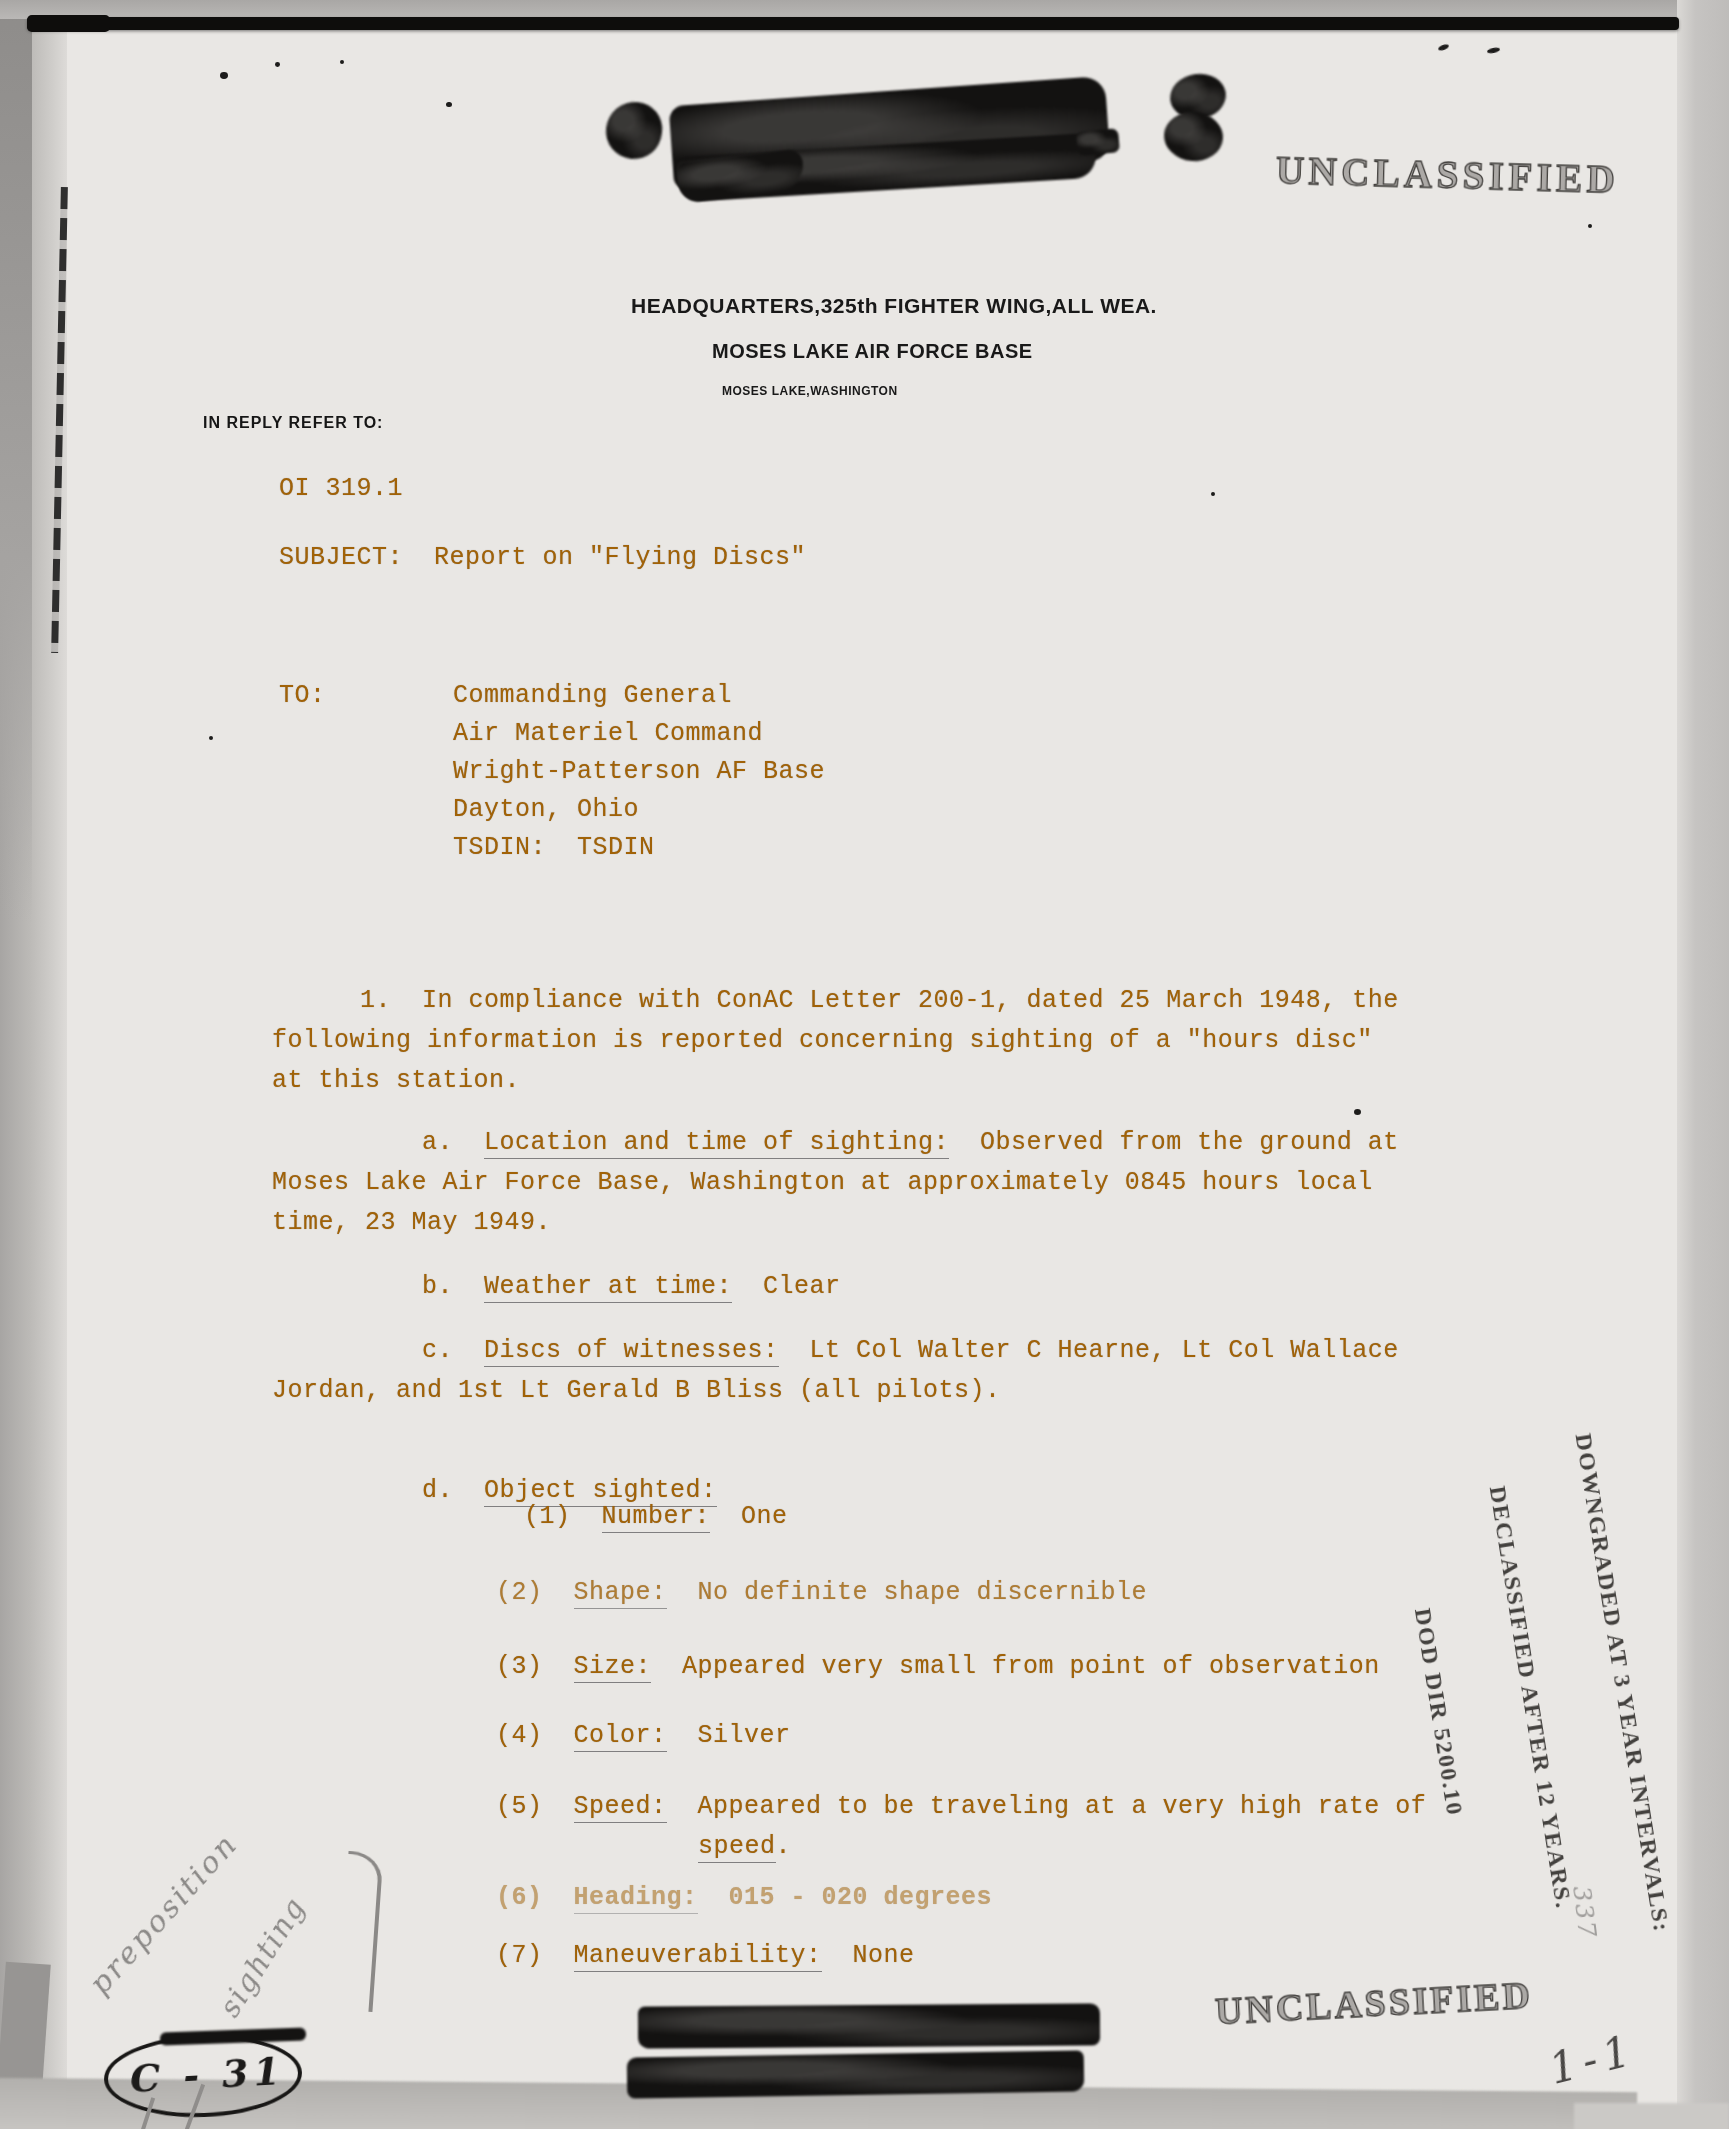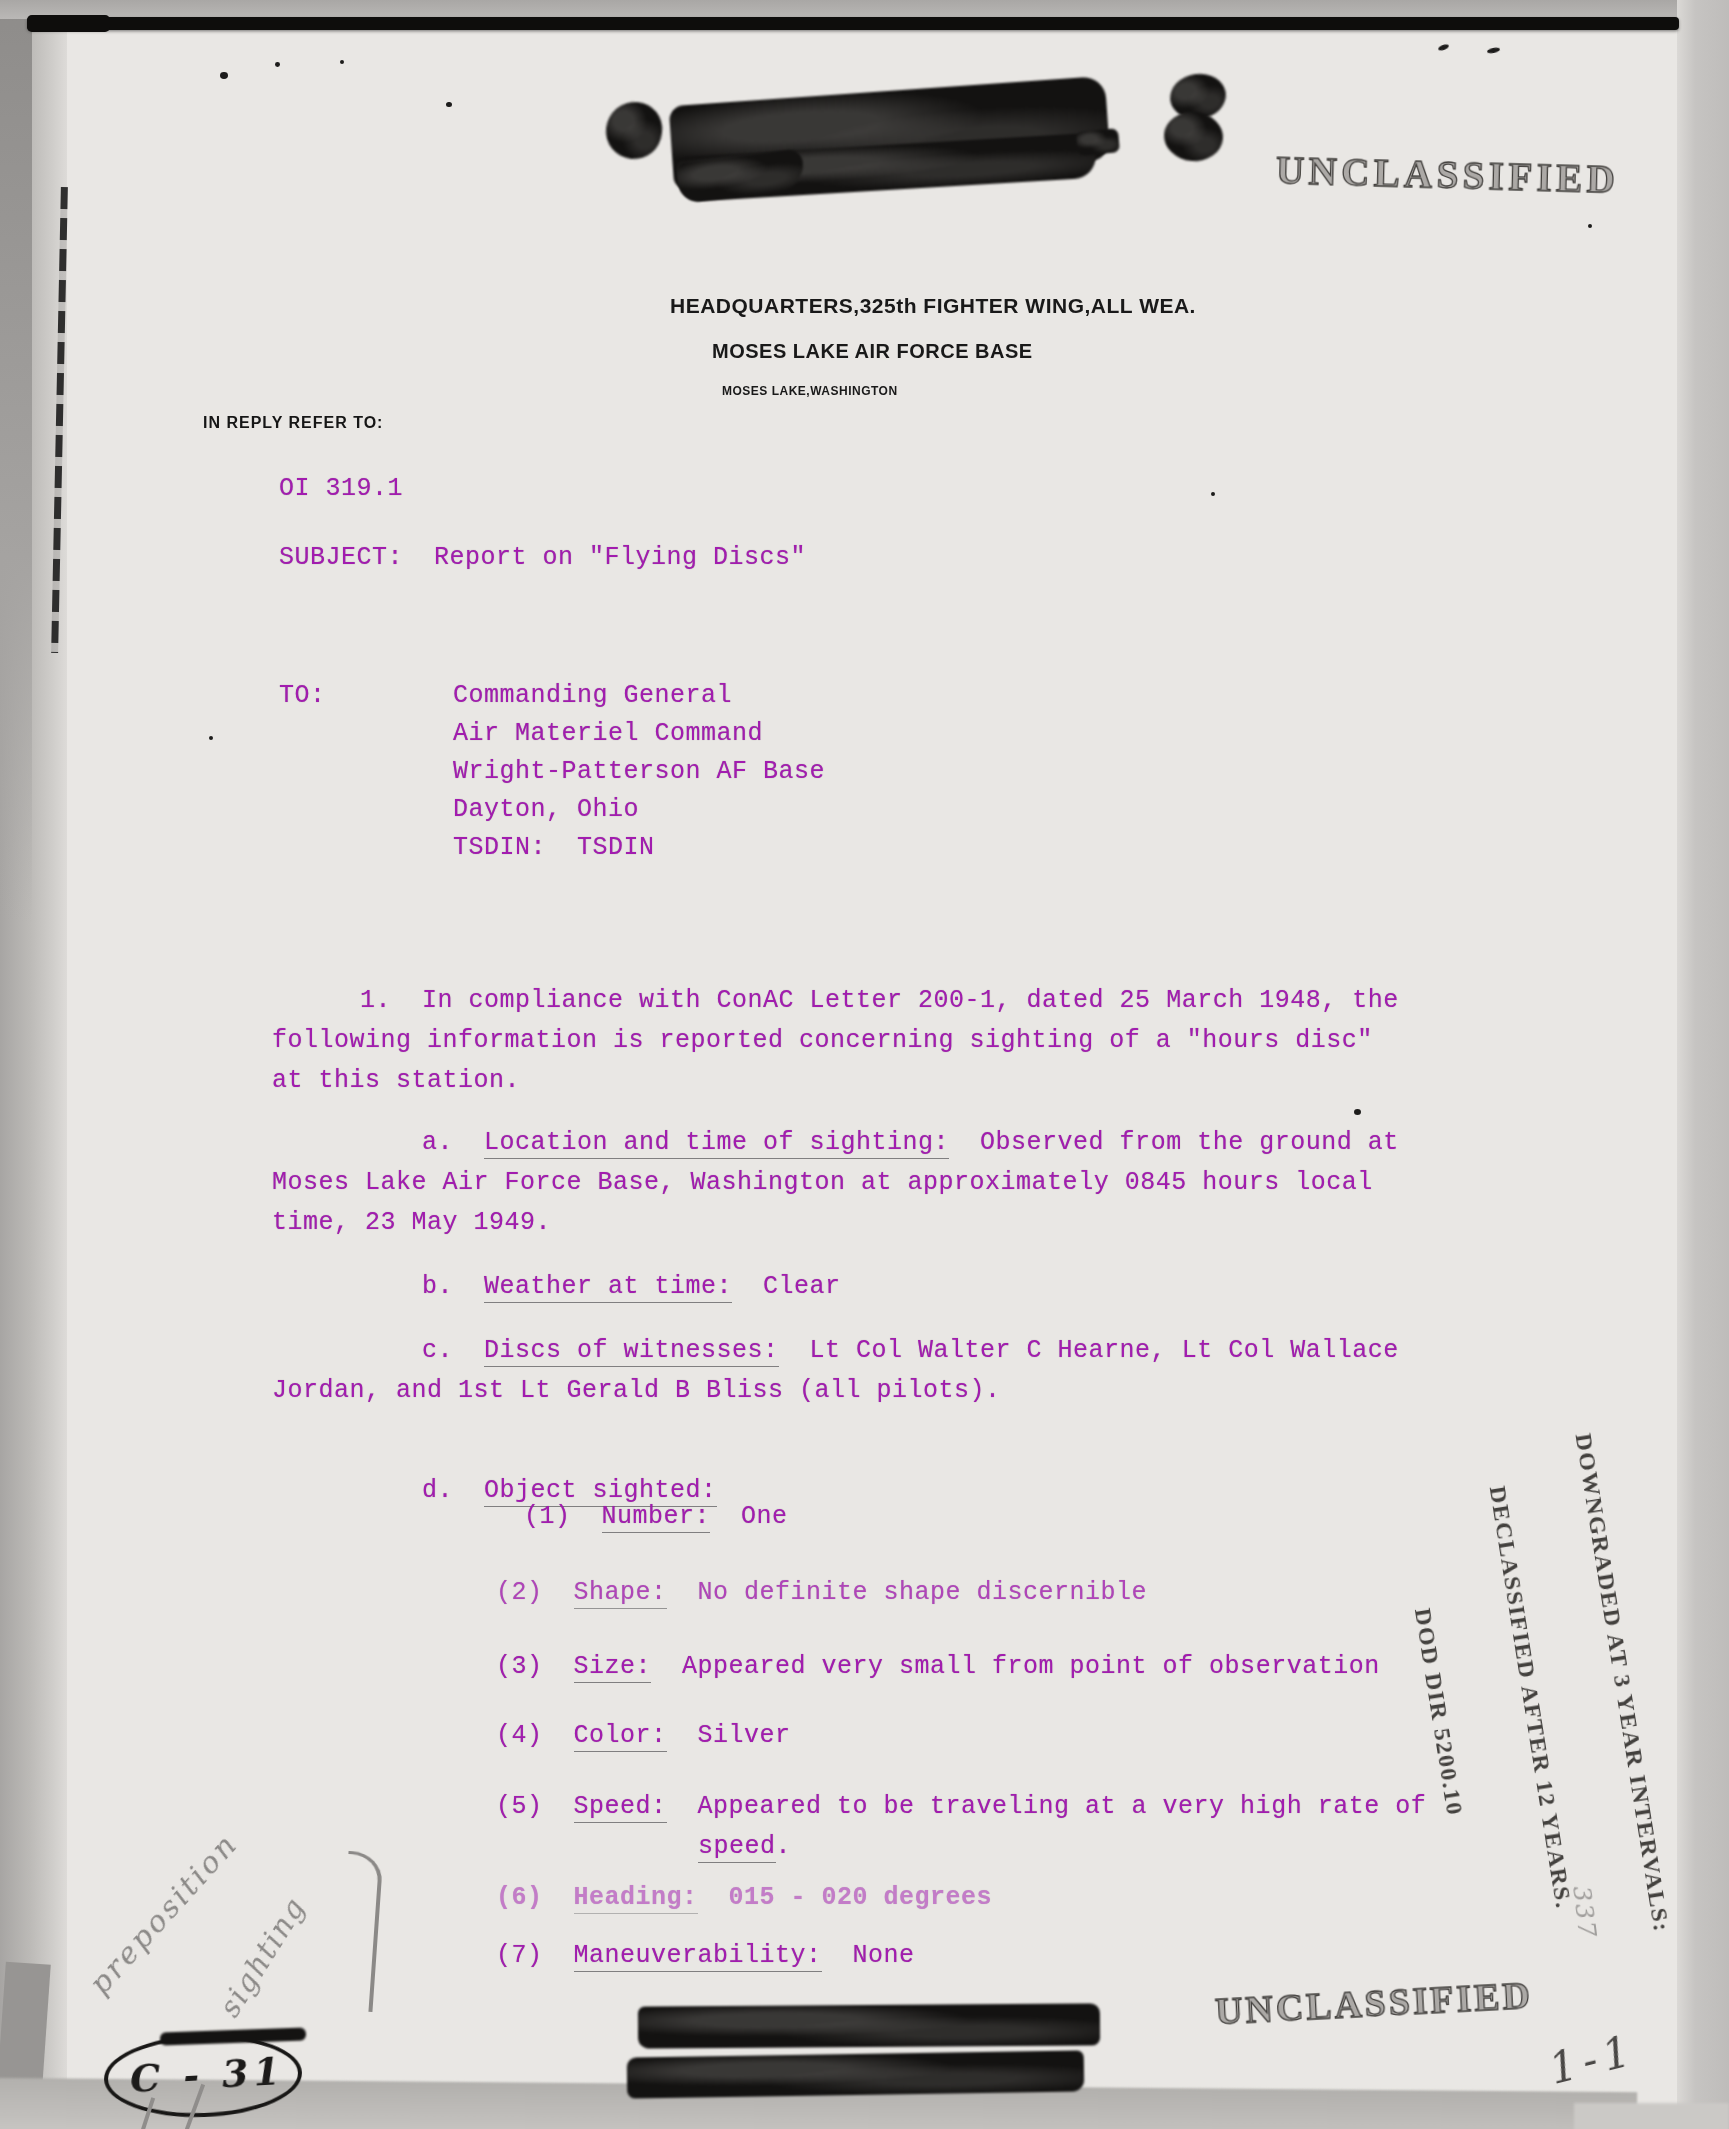--- a/index.html
+++ b/index.html
@@ -33,28 +33,28 @@
   #blob-main2{left:678px;top:145px;width:418px;height:45px;border-radius:9.7px 14.6px 22.3px 19.4px;transform:rotate(-3.4deg);}
   #blob-droop{left:678px;top:156px;width:126px;height:40px;border-radius:8.7px 14.6px 29px 22.3px;transform:rotate(-7deg);}
   #blob-lip{left:1077px;top:130px;width:42px;height:24px;border-radius:6.8px;transform:rotate(-5deg);}
   #blob-oval{left:606px;top:102px;width:56px;height:57px;border-radius:52% 48% 50% 50%;transform:rotate(6deg);}
   #circle8-a{left:1170px;top:74px;width:56px;height:45px;border-radius:50%;transform:rotate(-8deg);}
   #circle8-b{left:1164px;top:112px;width:59px;height:49px;border-radius:50%;transform:rotate(5deg);}
   #redact-bar-1{left:638px;top:2005px;width:462px;height:42px;border-radius:6.8px 9.7px 7.8px 10.7px;transform:rotate(-.4deg);}
   #redact-bar-2{left:627px;top:2054px;width:457px;height:41px;border-radius:9.7px 6.8px 11.7px 7.8px;transform:rotate(-.9deg);}
   
   .lh{position:absolute;font-weight:700;color:#191919;letter-spacing:0.5px;filter:blur(0.2px);white-space:pre;}
-  #lh1{left:631px;top:294px;font-size:21px;margin-left:39px;}
+  #lh1{left:631px;top:294px;font-size:21px;}
   #lh2{left:712px;top:340px;font-size:20px;}
   #lh3{left:722px;top:384px;font-size:12px;text-align:right;}
   #reply{position:absolute;left:203px;top:414px;font-size:16px;font-weight:700;color:#161616;
     letter-spacing:1px;filter:blur(0.3px);}
   
   .typed{position:absolute;font-family:"Liberation Mono","DejaVu Sans Mono",monospace;
-    font-size:25px;letter-spacing:0.5px;color:#a21caf;white-space:pre;filter:blur(0.2px);
+    font-size:25px;letter-spacing:0.5px;color:#a16207;white-space:pre;filter:blur(0.2px);
     text-shadow:0 0 1px rgba(30,30,34,.35);}
   .typed .u{border-bottom:1.9px solid rgba(42,42,46,.55);padding-bottom:0.5px;}
   .typed.faded{opacity:.52;}
   .typed.dim{opacity:.8;}
   
   .stamp-u{position:absolute;font-family:"Liberation Serif","DejaVu Serif",serif;font-weight:700;
     letter-spacing:4.4px;color:rgba(52,50,48,.34);-webkit-text-stroke:1.3px rgba(36,34,32,.82);
     filter:blur(0.4px);white-space:pre;}
   #stamp-top{left:1276px;top:152px;font-size:39px;transform:rotate(1.6deg);}
   #stamp-bottom{left:1215px;top:1981px;font-size:38px;transform:rotate(-3deg);letter-spacing:2.9px;}

